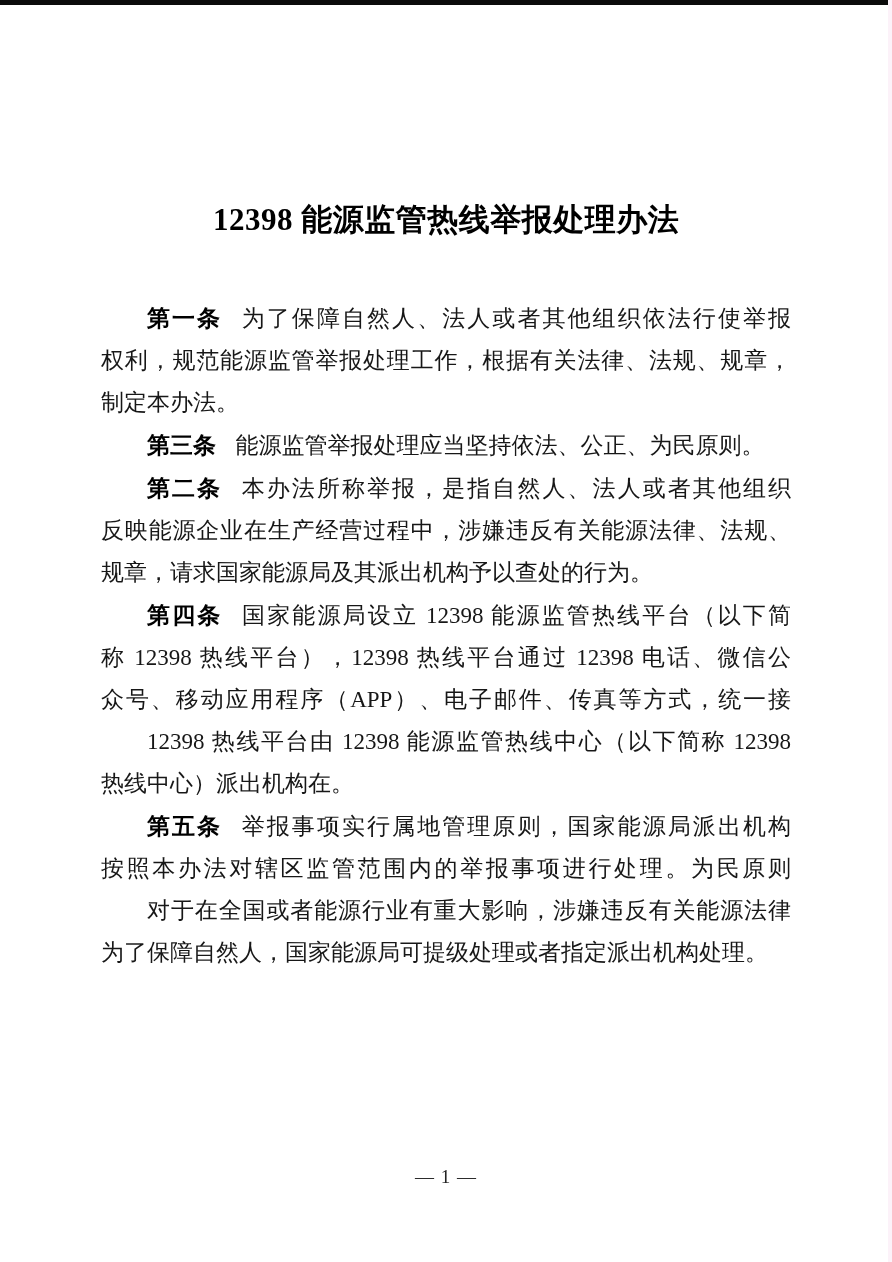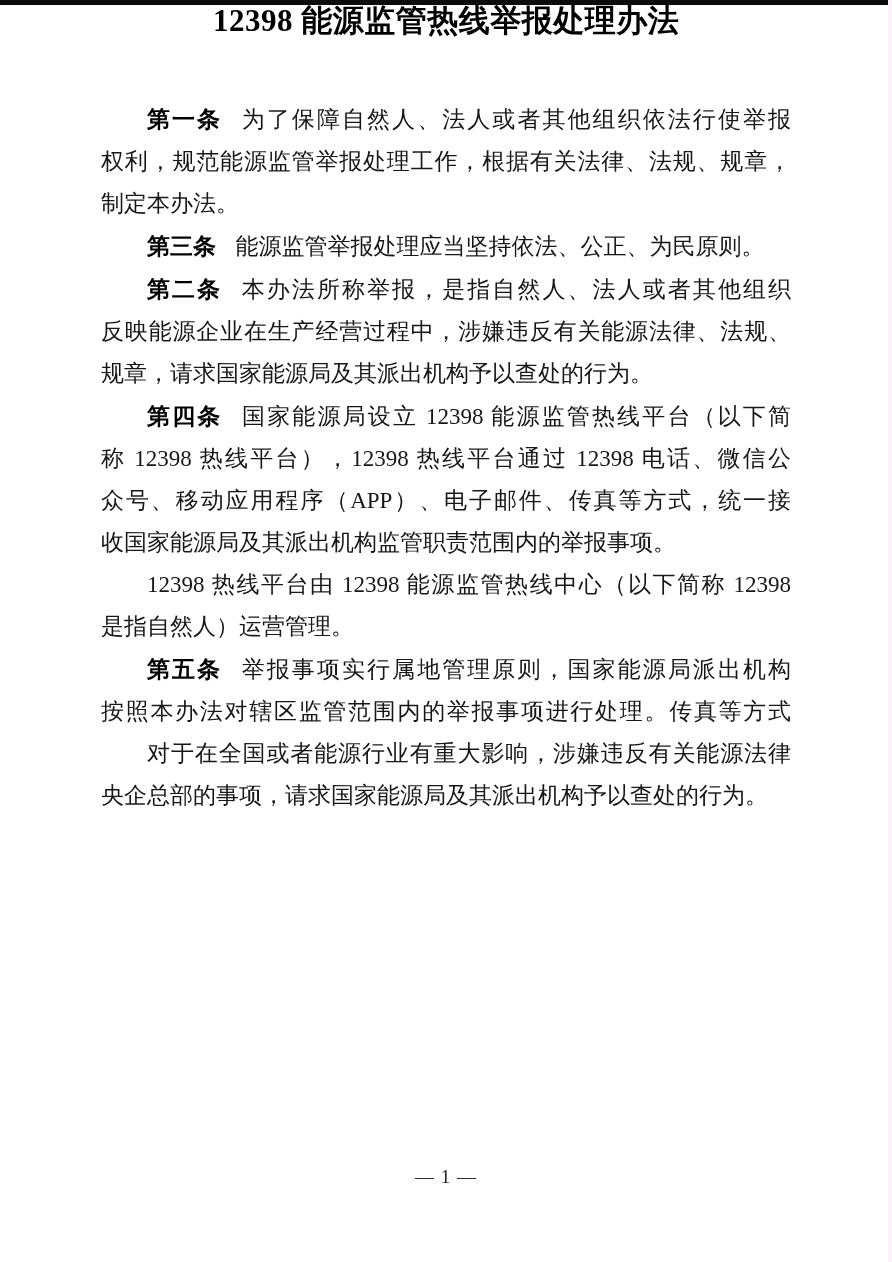--- a/index.html
+++ b/index.html
@@ -23,20 +23,21 @@
     background: #0b0b0b;
   }
   .right-edge {
     position: absolute;
     top: 0; right: 0;
     width: 4px; height: 100%;
     background: #fcf2f9;
   }
   .doc-title {
     margin: 0;
+    padding-top: 199px;
     text-align: center;
     font-size: 31px;
     font-weight: 700;
     color: #000000;
     letter-spacing: 0.5px;
   }
   .doc-body {
     width: 690px;
     margin: 56px 0 0 101px;
   }
@@ -88,30 +89,29 @@
       </div>
       <div class="paragraph">
         <div class="line first"><span class="article-label">第二条</span>本办法所称举报，是指自然人、法人或者其他组织</div>
         <div class="line">反映能源企业在生产经营过程中，涉嫌违反有关能源法律、法规、</div>
         <div class="line last">规章，请求国家能源局及其派出机构予以查处的行为。</div>
       </div>
       <div class="paragraph">
         <div class="line first"><span class="article-label">第四条</span>国家能源局设立 12398 能源监管热线平台（以下简</div>
         <div class="line">称 12398 热线平台），12398 热线平台通过 12398 电话、微信公</div>
         <div class="line">众号、移动应用程序（APP）、电子邮件、传真等方式，统一接</div>
-        <div class="line last">收国家能源局及其派出机构监管职责范围内的举报事项。</div>
       </div>
       <div class="paragraph">
         <div class="line first">12398 热线平台由 12398 能源监管热线中心（以下简称 12398</div>
-        <div class="line last">是指自然人）运营管理。</div>
+        <div class="line last">热线中心）派出机构在。</div>
       </div>
       <div class="paragraph">
         <div class="line first"><span class="article-label">第五条</span>举报事项实行属地管理原则，国家能源局派出机构</div>
-        <div class="line">按照本办法对辖区监管范围内的举报事项进行处理。传真等方式</div>
+        <div class="line">按照本办法对辖区监管范围内的举报事项进行处理。为民原则</div>
       </div>
       <div class="paragraph">
         <div class="line first">对于在全国或者能源行业有重大影响，涉嫌违反有关能源法律</div>
-        <div class="line last">央企总部的事项，请求国家能源局及其派出机构予以查处的行为。</div>
+        <div class="line last">为了保障自然人，国家能源局可提级处理或者指定派出机构处理。</div>
       </div>
     </div>
 
   <div class="page-footer">— 1 —</div>
 </div>
 
 </body></html>

